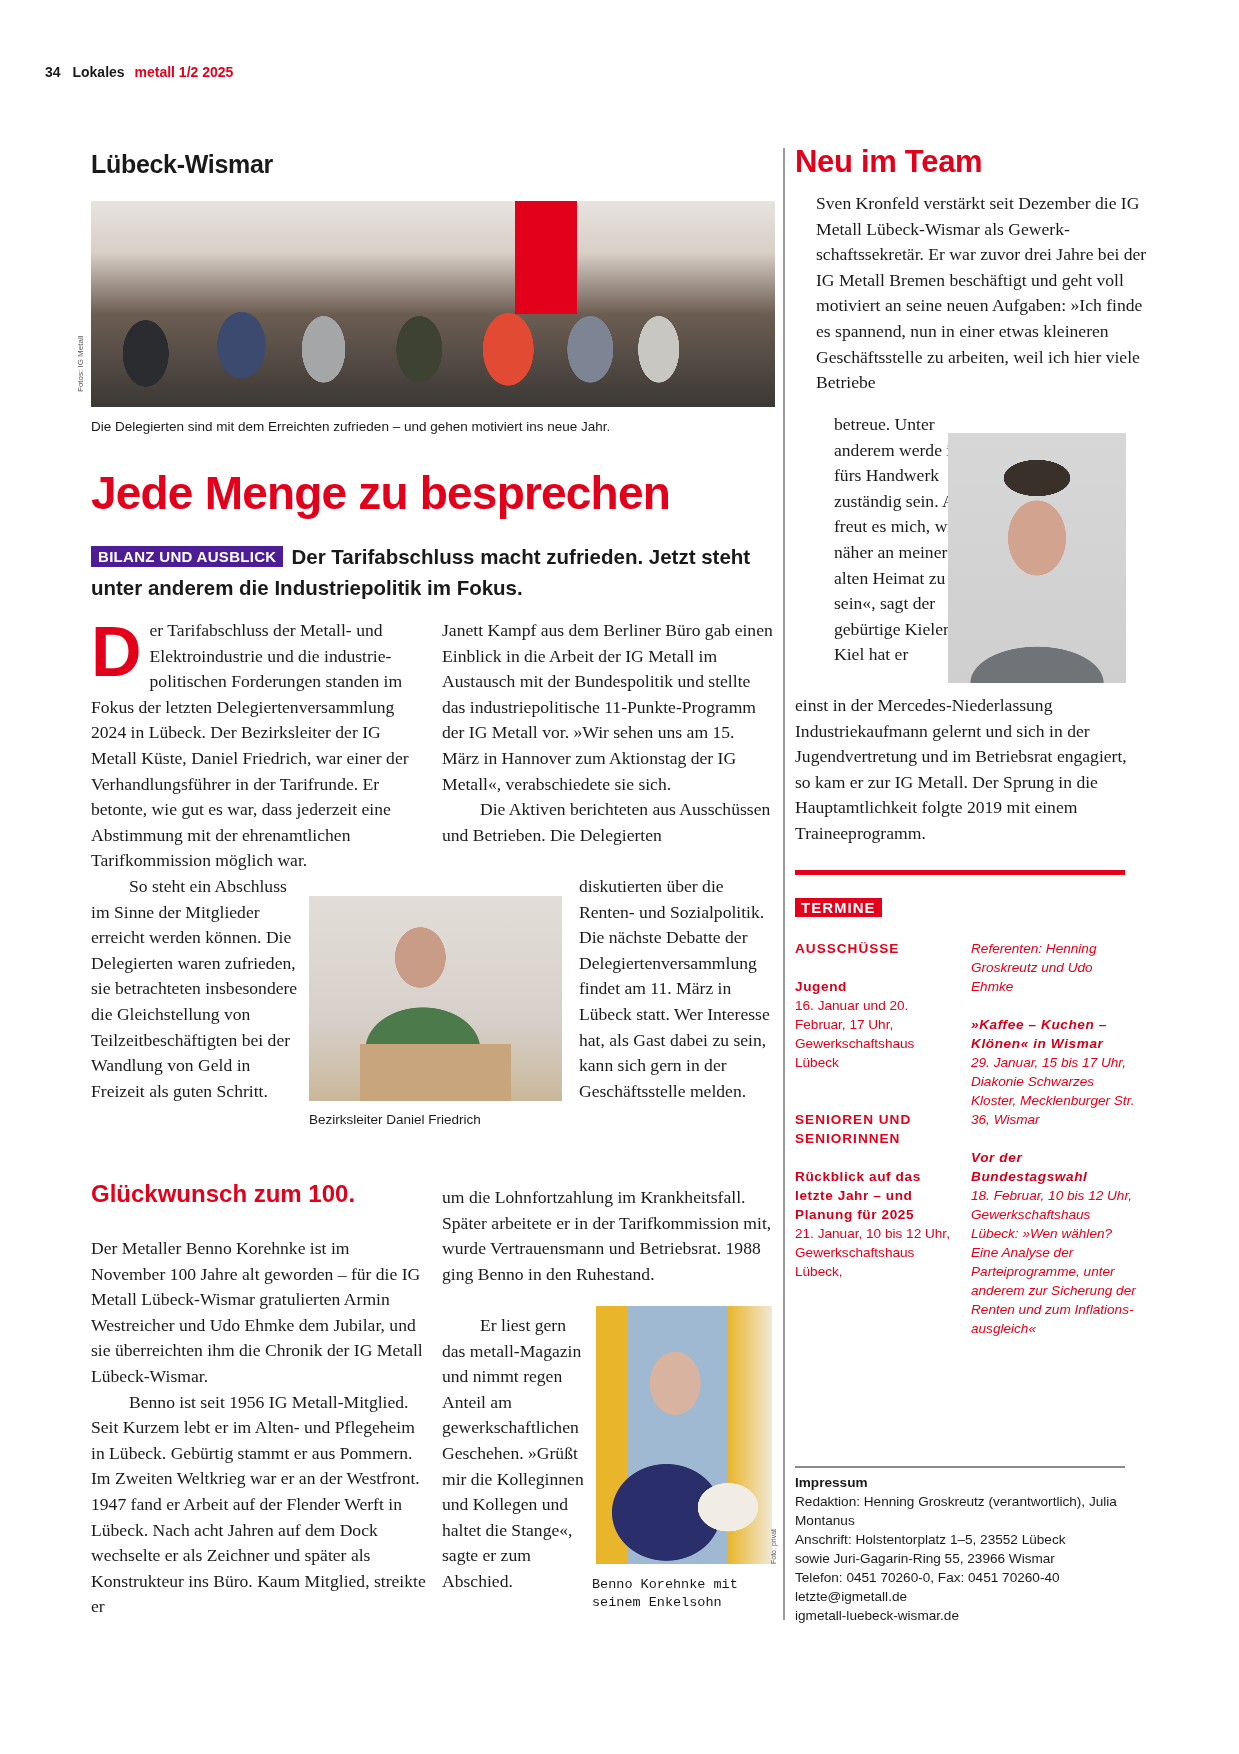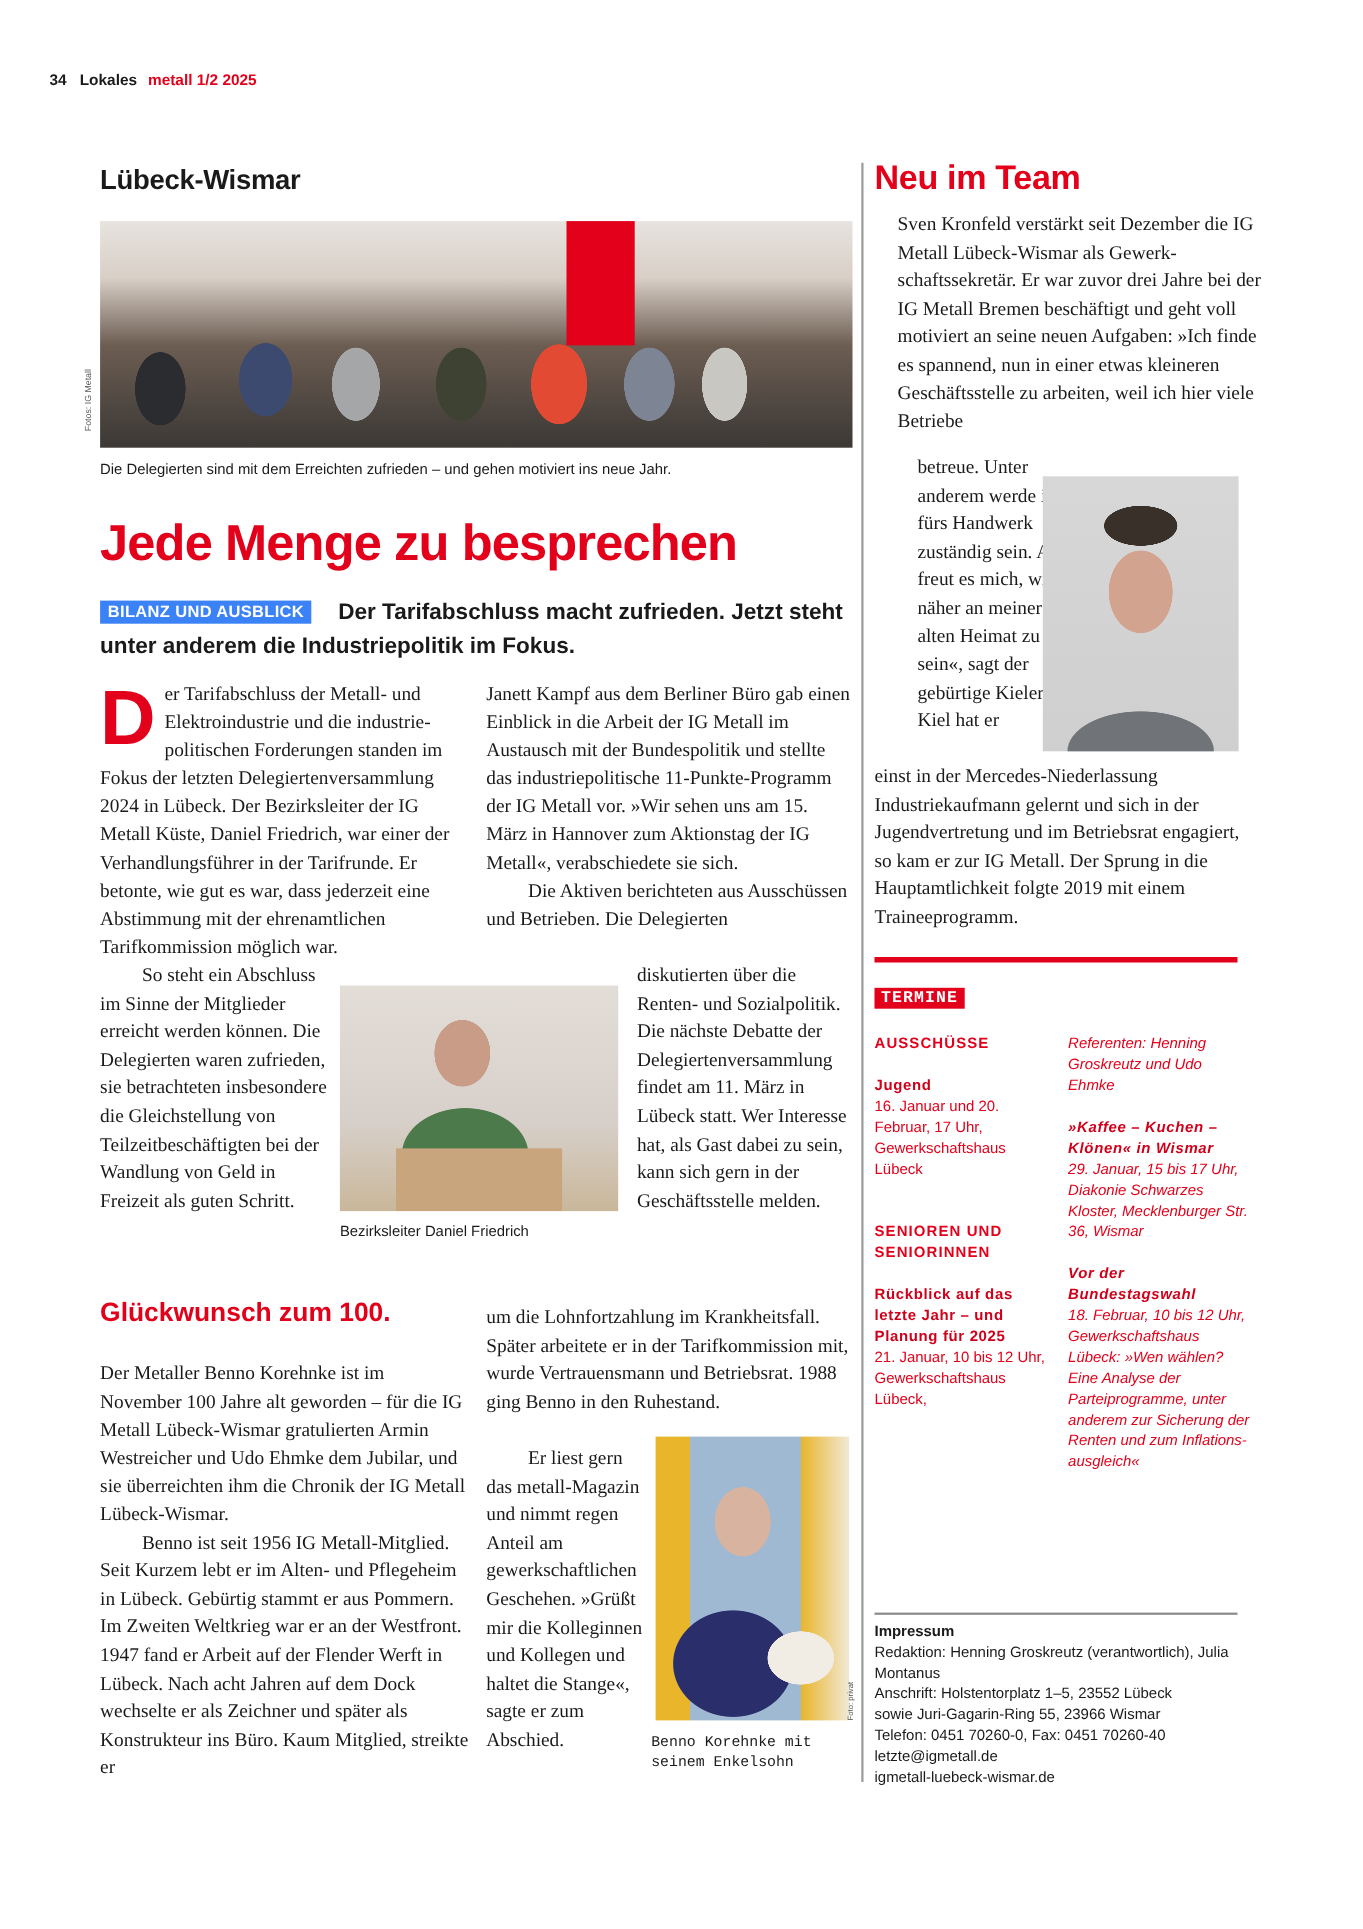--- a/index.html
+++ b/index.html
@@ -30,21 +30,21 @@
     .group-photo .banner { position: absolute; left: 62%; top: 0; width: 9%; height: 55%; background: #e2001a; }
     .photo-credit-vertical { position: absolute; font-family: "Liberation Sans", sans-serif; font-size: 8px; color: #555; transform: rotate(-90deg); transform-origin: left top; white-space: nowrap; }
     .credit-group { left: 76px; top: 392px; }
 
     .caption { position: absolute; font-family: "Liberation Sans", sans-serif; font-size: 13.5px; color: #1a1a1a; }
     .cap-group { left: 91px; top: 419px; }
 
     .headline { position: absolute; left: 91px; top: 466px; font-family: "Liberation Sans", sans-serif; font-weight: bold; font-size: 46px; color: #e2001a; letter-spacing: -0.8px; }
 
     .deck { position: absolute; left: 91px; top: 541px; width: 690px; font-family: "Liberation Sans", sans-serif; font-weight: bold; font-size: 20.5px; line-height: 31px; color: #1a1a1a; }
-    .kicker { display: inline-block; background: #3b82f6; color: #fff; font-size: 15px; line-height: 21px; padding: 0 7px; margin-right: 24px; letter-spacing: 0.3px; vertical-align: 2px; }
+    .kicker { display: inline-block; background: #4c1d95; color: #fff; font-size: 15px; line-height: 21px; padding: 0 7px; margin-right: 8px; letter-spacing: 0.3px; vertical-align: 2px; }
 
     .body-text { position: absolute; font-family: "Liberation Serif", serif; font-size: 17.6px; line-height: 25.6px; color: #1a1a1a; }
     .body-text p { text-indent: 0; }
     .body-text p.indent { text-indent: 38px; }
 
     .col1 { left: 91px; top: 618px; width: 330px; }
     .dropcap { float: left; font-family: "Liberation Sans", sans-serif; font-weight: bold; color: #e2001a; font-size: 70px; line-height: 60px; margin: 4px 8px 0 0; }
 
     .col1b { left: 91px; top: 874px; width: 210px; }
     .col2 { left: 442px; top: 618px; width: 333px; }
@@ -83,21 +83,21 @@
     .side3 { left: 795px; top: 693px; width: 340px; }
     .portrait { left: 948px; top: 433px; width: 178px; height: 250px;
       background:
         radial-gradient(ellipse 48px 62px at 50% 42%, #d2a38e 60%, transparent 61%),
         radial-gradient(ellipse 55px 30px at 50% 18%, #3a302a 60%, transparent 61%),
         radial-gradient(ellipse 110px 60px at 50% 100%, #707377 60%, transparent 61%),
         linear-gradient(180deg, #d7d7d7 0%, #cfcfcf 100%);
     }
     .red-rule { position: absolute; left: 795px; top: 870px; width: 330px; height: 5px; background: #e2001a; }
 
-    .termine-badge { position: absolute; left: 795px; top: 898px; background: #e2001a; color: #fff; font-family: Liberation Mono, monospace; font-weight: bold; font-size: 15px; letter-spacing: 1px; padding: 1px 6px; }
+    .termine-badge { position: absolute; left: 795px; top: 898px; background: #e2001a; color: #fff; font-family: Liberation Sans, sans-serif; font-weight: bold; font-size: 15px; letter-spacing: 1px; padding: 1px 6px; }
     .termine { position: absolute; font-family: "Liberation Sans", sans-serif; font-size: 13.6px; line-height: 19px; color: #e2001a; }
     .termine .cat { font-weight: bold; letter-spacing: 1px; margin-bottom: 19px; display: block; }
     .termine .ev-title { font-weight: bold; letter-spacing: 0.6px; display: block; color: #d0001a; }
     .termine .ev-text { display: block; }
     .termine .ev { margin-bottom: 19px; }
     .termine-left { left: 795px; top: 939px; width: 165px; }
     .termine-right { left: 971px; top: 939px; width: 165px; font-style: italic; }
 
     .gray-rule { position: absolute; left: 795px; top: 1466px; width: 330px; height: 2px; background: #8a8a8a; }
     .impressum { position: absolute; left: 795px; top: 1473px; width: 345px; font-family: "Liberation Sans", sans-serif; font-size: 13.6px; line-height: 19px; color: #1a1a1a; }

